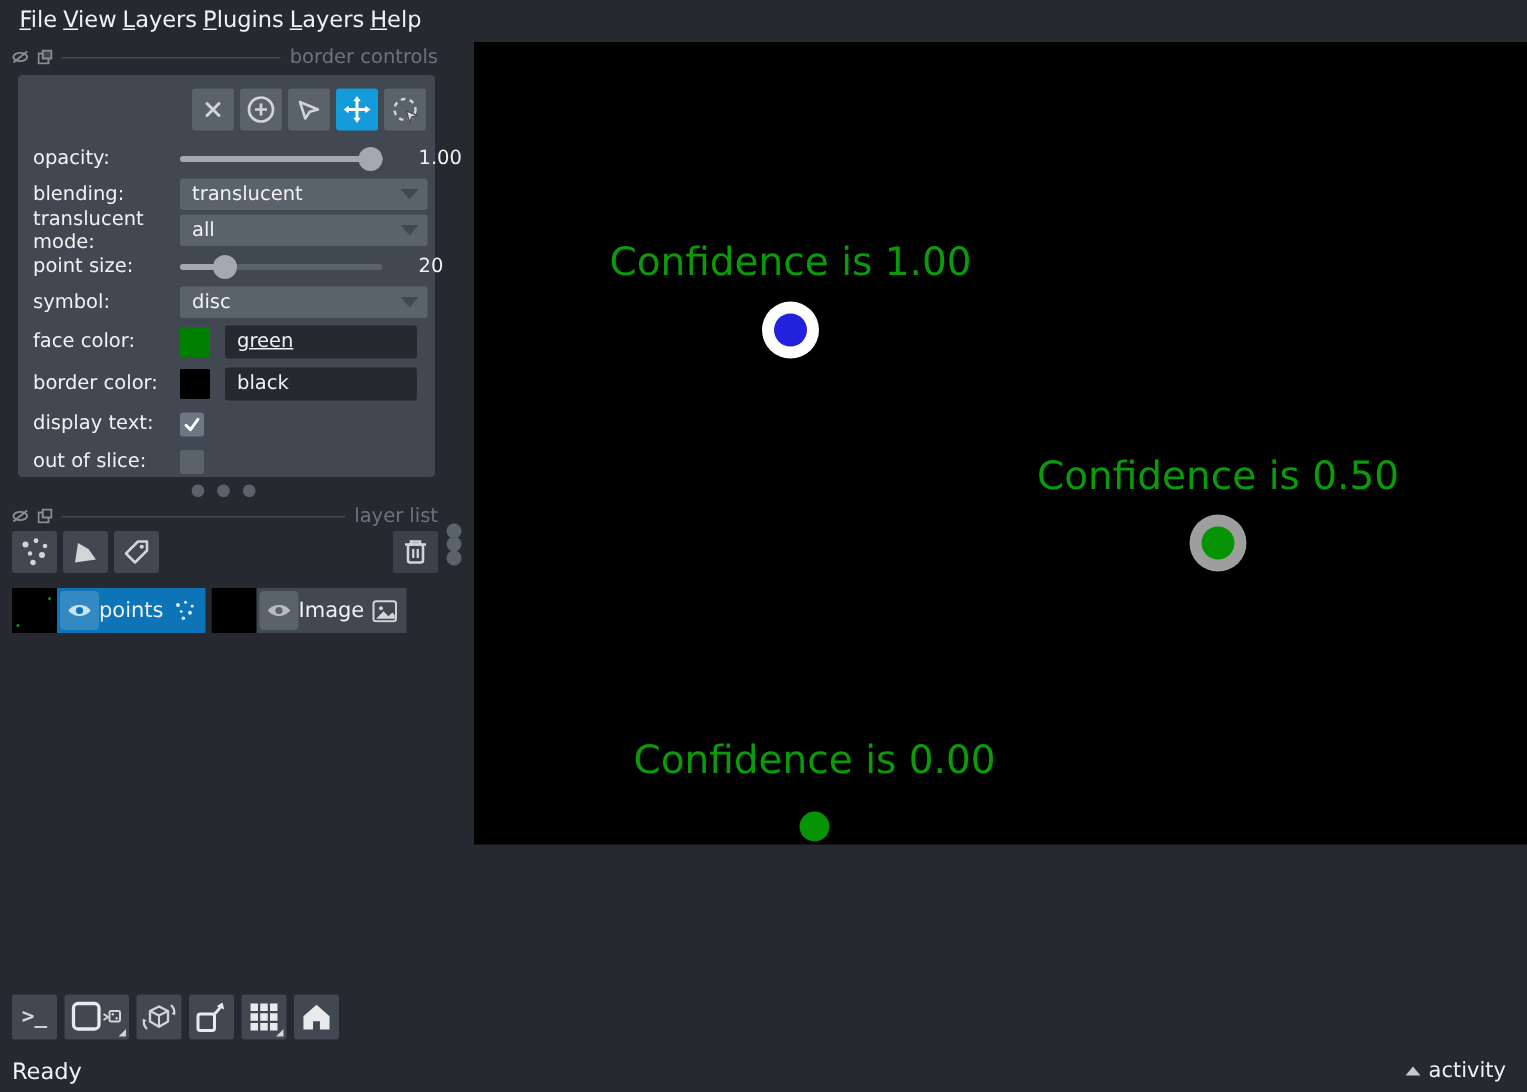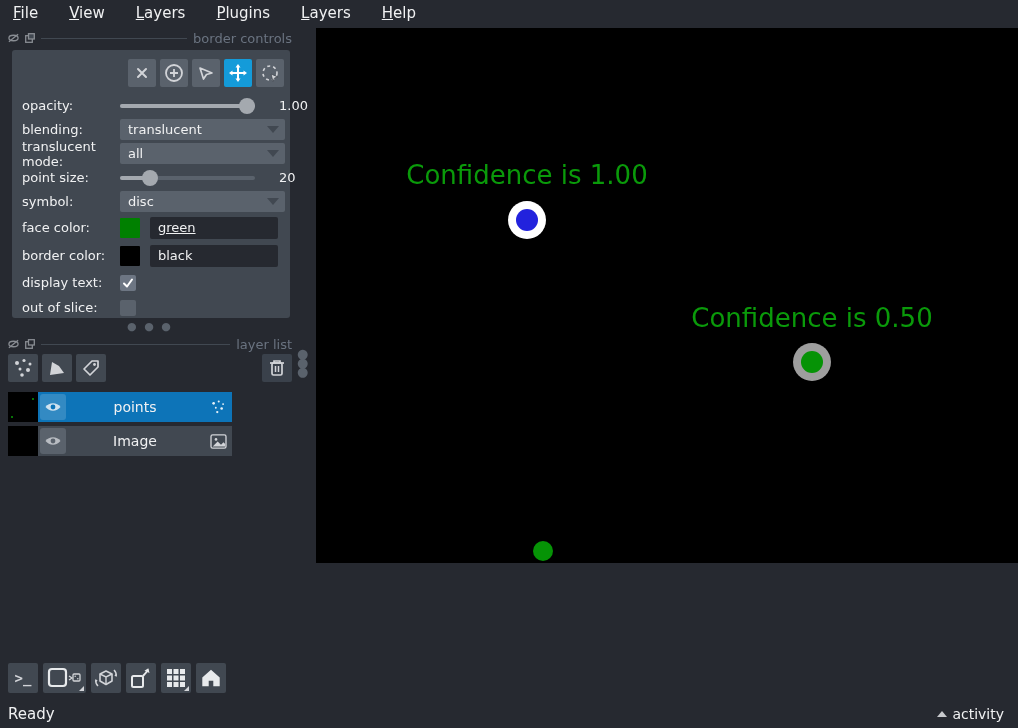--- a/index.html
+++ b/index.html
@@ -6,21 +6,21 @@
   html,body { width:1018px; height:728px; overflow:hidden; }
   body {
     background:#262930;
     font-family:"DejaVu Sans","Liberation Sans",sans-serif;
     color:#f0f1f2;
     position:relative;
   }
   
   .menubar {
     position:absolute; left:0; top:0; width:1018px; height:26px;
-    display:flex; align-items:center; gap:31px; padding-left:13px;
+    display:flex; align-items:center; gap:4px; padding-left:13px;
     background:#262930; font-size:15px;
   }
   .menu-item { display:inline-block; cursor:default; }
   .menu-item::first-letter { text-decoration:underline; }
 
   
   .dock-header {
     position:absolute; left:8px; width:284px; height:16px;
     display:flex; align-items:center; gap:6px; color:#6a7380; font-size:13px;
   }
@@ -78,21 +78,21 @@
   .vsplit { position:absolute; left:297px; top:349px; color:#5a626c; font-size:13px;
             line-height:9px; text-align:center; width:8px; }
 
   
   .ll-buttons { position:absolute; left:8px; top:354px; width:284px; display:flex; gap:4px; }
   .ll-btn {
     width:30px; height:28px; border-radius:2px; background:#414851;
     display:flex; align-items:center; justify-content:center;
   }
   .ll-btn.trash { margin-left:auto; background:#3a414b; }
-  .layer-rows { position:absolute; left:8px; top:392px; width:224px; display:flex; flex-direction:column; gap:4px; }
+  .layer-rows { position:absolute; left:8px; top:392px; width:224px; display:flex; flex-direction:row; gap:4px; }
   .layer-row { height:30px; display:flex; align-items:center; background:#414851; }
   .layer-row.selected { background:#0d74b8; }
   .thumb { width:30px; height:30px; background:#000; position:relative; flex:none; }
   .thumb .dot { position:absolute; width:2px; height:2px; background:#0a9a0a; border-radius:50%; }
   .eye-btn {
     width:26px; height:26px; margin-left:2px; border-radius:3px; flex:none;
     background:rgba(255,255,255,0.16); display:flex; align-items:center; justify-content:center;
   }
   .layer-name { flex:1; text-align:center; font-size:14px; }
   .type-icon { width:28px; flex:none; display:flex; justify-content:center; }
@@ -410,20 +410,21 @@
   </div>
 </div>
 
 <div class="canvas" id="canvas">
     <div class="canvas-label" style="left: 211px; top: 147px; color: rgb(10, 154, 10);">Confidence is 1.00</div>
     <div class="pt" style="left: 211px; top: 192px; height: 38px; width: 38px; background: rgb(255, 255, 255);"></div>
     <div class="pt" style="left: 211px; top: 192px; height: 22px; width: 22px; background: rgb(34, 34, 221);"></div>
     <div class="canvas-label" style="left: 496px; top: 290px; color: rgb(10, 154, 10);">Confidence is 0.50</div>
     <div class="pt" style="left: 496px; top: 334px; height: 38px; width: 38px; background: rgb(158, 158, 158);"></div>
     <div class="pt" style="left: 496px; top: 334px; height: 22px; width: 22px; background: rgb(6, 147, 6);"></div>
+    <div class="canvas-label" style="left: 227px; top: 479px; color: rgb(10, 154, 10);">Confidence is 0.00</div>
     <div class="pt" style="left: 227px; top: 523px; height: 20px; width: 20px; background: rgb(6, 147, 6);"></div>
   </div>
 
 <div class="statusbar">
   <span class="status-text">Ready</span>
   <div class="activity">
     <span class="tri"></span>
     <span>activity</span>
   </div>
 </div>

